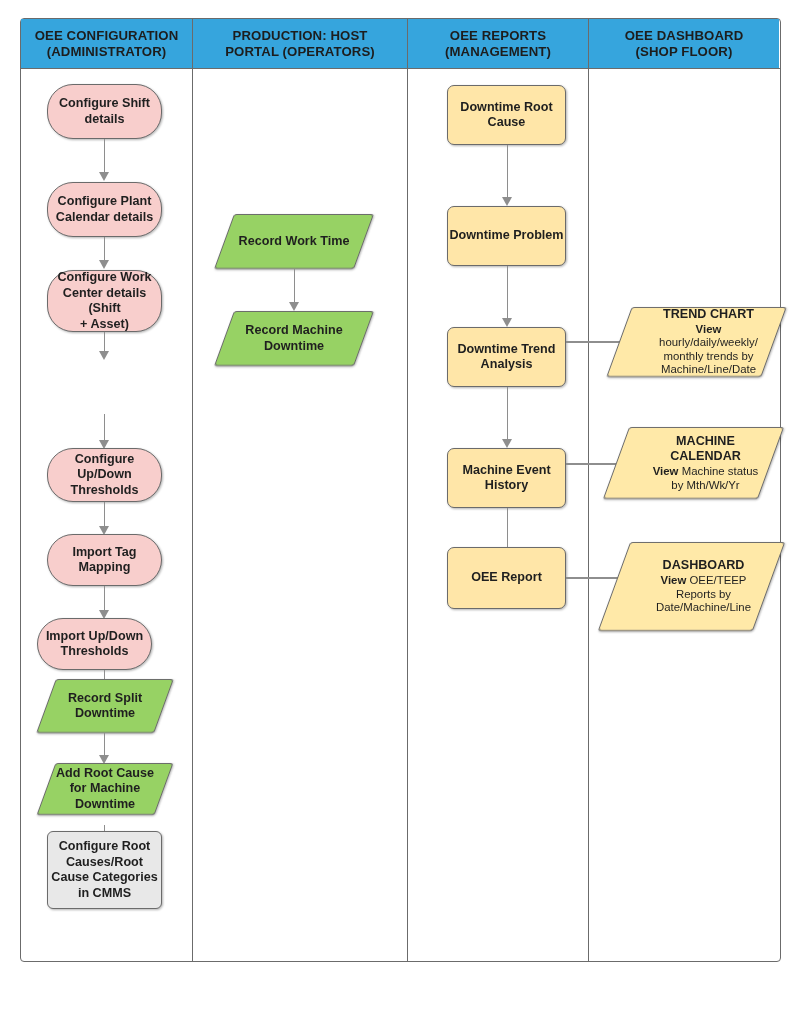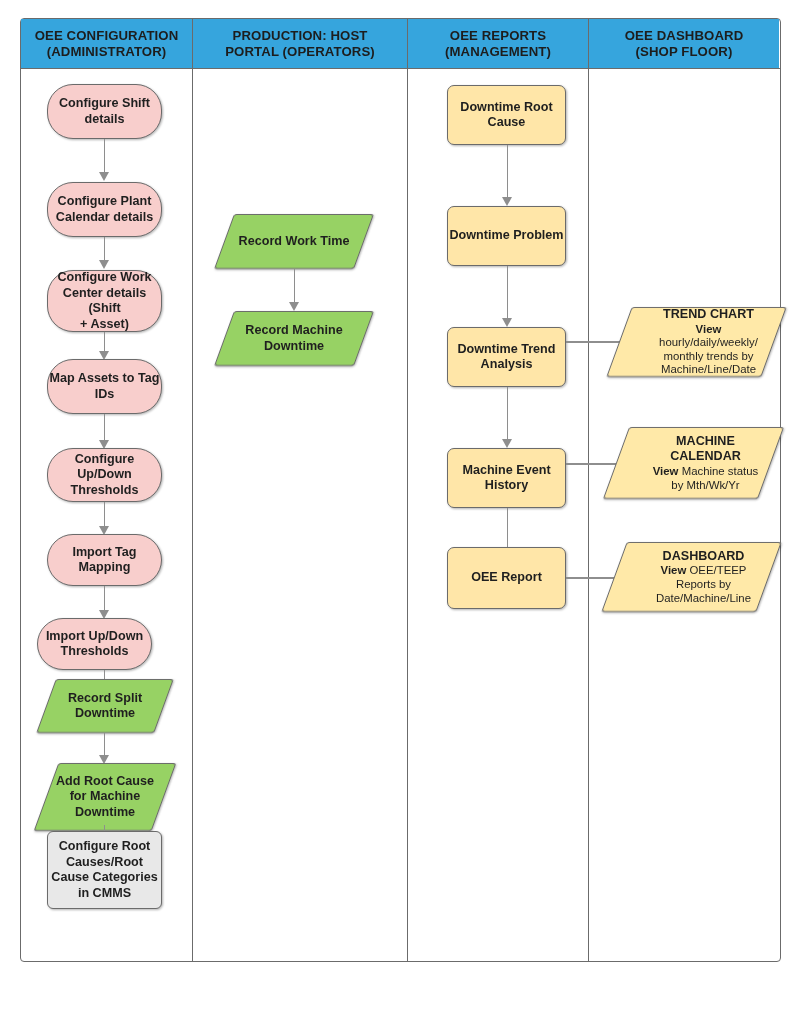--- a/index.html
+++ b/index.html
@@ -195,22 +195,20 @@
   <div class="conn-v" style="left:82.5px; top:218px; height:26px;"></div>
   <div class="arrow-down" style="left:78px; top:241px;"></div>
 
   <div class="node pill" style="left:26px; top:251px; width:115px; height:62px;">Configure Work
 Center details (Shift
 + Asset)</div>
 
   <div class="conn-v" style="left:82.5px; top:313px; height:22px;"></div>
   <div class="arrow-down" style="left:78px; top:332px;"></div>
 
-  <div class="node pill" style="left:26px; top:340px; width:115px; height:55px;">Map Assets to Tag
-IDs</div>
 
   <div class="conn-v" style="left:82.5px; top:395px; height:29px;"></div>
   <div class="arrow-down" style="left:78px; top:421px;"></div>
 
   <div class="node pill" style="left:26px; top:429px; width:115px; height:54px;">Configure Up/Down
 Thresholds</div>
 
   <div class="conn-v" style="left:82.5px; top:483px; height:27px;"></div>
   <div class="arrow-down" style="left:78px; top:507px;"></div>
 
@@ -228,21 +226,21 @@
 
   <div class="node para" style="left:25px; top:660px; width:118px; height:54px;">
     <span class="skin"></span>
     <span class="txt">Record Split
 Downtime</span>
   </div>
 
   <div class="conn-v" style="left:82.5px; top:714px; height:25px;"></div>
   <div class="arrow-down" style="left:78px; top:736px;"></div>
 
-  <div class="node para" style="left:25px; top:744px; width:118px; height:68px;">
+  <div class="node para" style="left:25px; top:744px; width:118px; height:52px;">
     <span class="skin"></span>
     <span class="txt">Add Root Cause
 for Machine
 Downtime</span>
   </div>
 
   <div class="conn-v" style="left:82.5px; top:806px; height:20px;"></div>
   <div class="arrow-down" style="left:78px; top:823px;"></div>
 
   <div class="node grey" style="left:26px; top:812px; width:115px; height:78px;">Configure Root
@@ -305,20 +303,20 @@
 Machine/Line/Date</span></span>
   </div>
 
   <div class="node para note" style="left:595px; top:408px; width:155px; height:72px;">
     <span class="skin"></span>
     <span class="txt"><span class="hdr">MACHINE
 CALENDAR</span><br><b>View</b><span> Machine status
 by Mth/Wk/Yr</span></span>
   </div>
 
-  <div class="node para note" style="left:593px; top:523px; width:155px; height:70px;">
+  <div class="node para note" style="left:593px; top:523px; width:155px; height:89px;">
     <span class="skin"></span>
     <span class="txt"><span class="hdr">DASHBOARD</span><br><b>View</b><span> OEE/TEEP
 Reports by
 Date/Machine/Line</span></span>
   </div>
 
 </div>
 
 </body></html>

